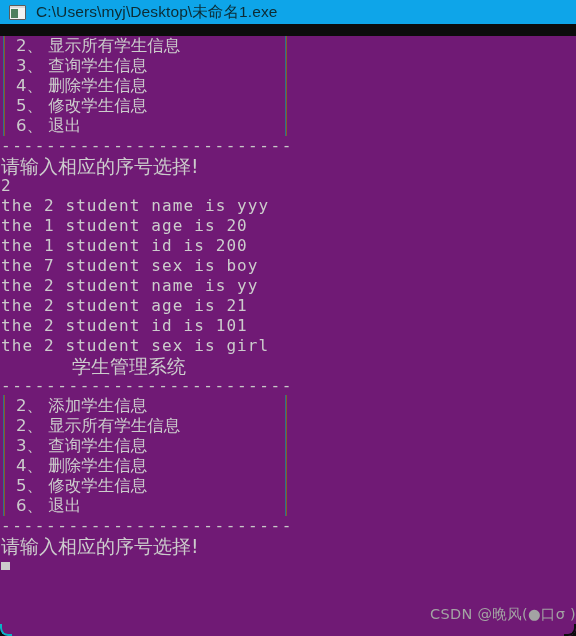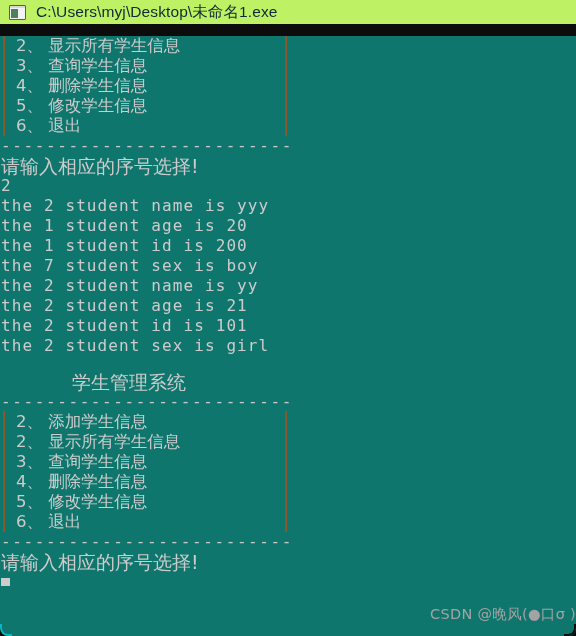--- a/index.html
+++ b/index.html
@@ -21,21 +21,21 @@
     height: 636px;
     background: #0c0c0c;
     border-radius: 0 0 8px 8px;
     overflow: hidden;
     box-sizing: border-box;
   }
 
   
   #title-bar {
     height: 24px;
-    background: #bef264;
+    background: #0ea5e9;
     display: flex;
     align-items: center;
     padding-left: 9px;
     box-sizing: border-box;
     user-select: none;
   }
   #title-icon {
     width: 17px;
     height: 15px;
     background: #f2f2f2;
@@ -68,21 +68,21 @@
     white-space: nowrap;
   }
 
   
   #console-body {
     position: absolute;
     left: 0;
     top: 36px;
     right: 0;
     bottom: 0;
-    background: #0f766e;
+    background: #701a75;
     padding: 0;
     overflow: hidden;
   }
   .crow {
     height: 20px;
     line-height: 20px;
     font-size: 17px;
     color: #cccccc;
     white-space: pre;
     padding-left: 1px;
@@ -232,21 +232,21 @@
 
     <div class="crow ascii">the 2 student name is yyy</div>
     <div class="crow ascii">the 1 student age is 20</div>
     <div class="crow ascii">the 1 student id is 200</div>
     <div class="crow ascii">the 7 student sex is boy</div>
     <div class="crow ascii">the 2 student name is yy</div>
     <div class="crow ascii">the 2 student age is 21</div>
     <div class="crow ascii">the 2 student id is 101</div>
     <div class="crow ascii">the 2 student sex is girl</div>
 
-    <div class="crow cjk" style="padding-left:72px;margin-top:16px;">学生管理系统</div>
+    <div class="crow cjk" style="padding-left:72px;">学生管理系统</div>
     <div class="crow dash">--------------------------</div>
 
     <div class="menu-box">
       <div class="menu-line">
         <span class="vbar"></span>
         <span class="menu-label">2、 添加学生信息</span>
       </div>
       <div class="menu-line">
         <span class="vbar"></span>
         <span class="menu-label">2、 显示所有学生信息</span>

